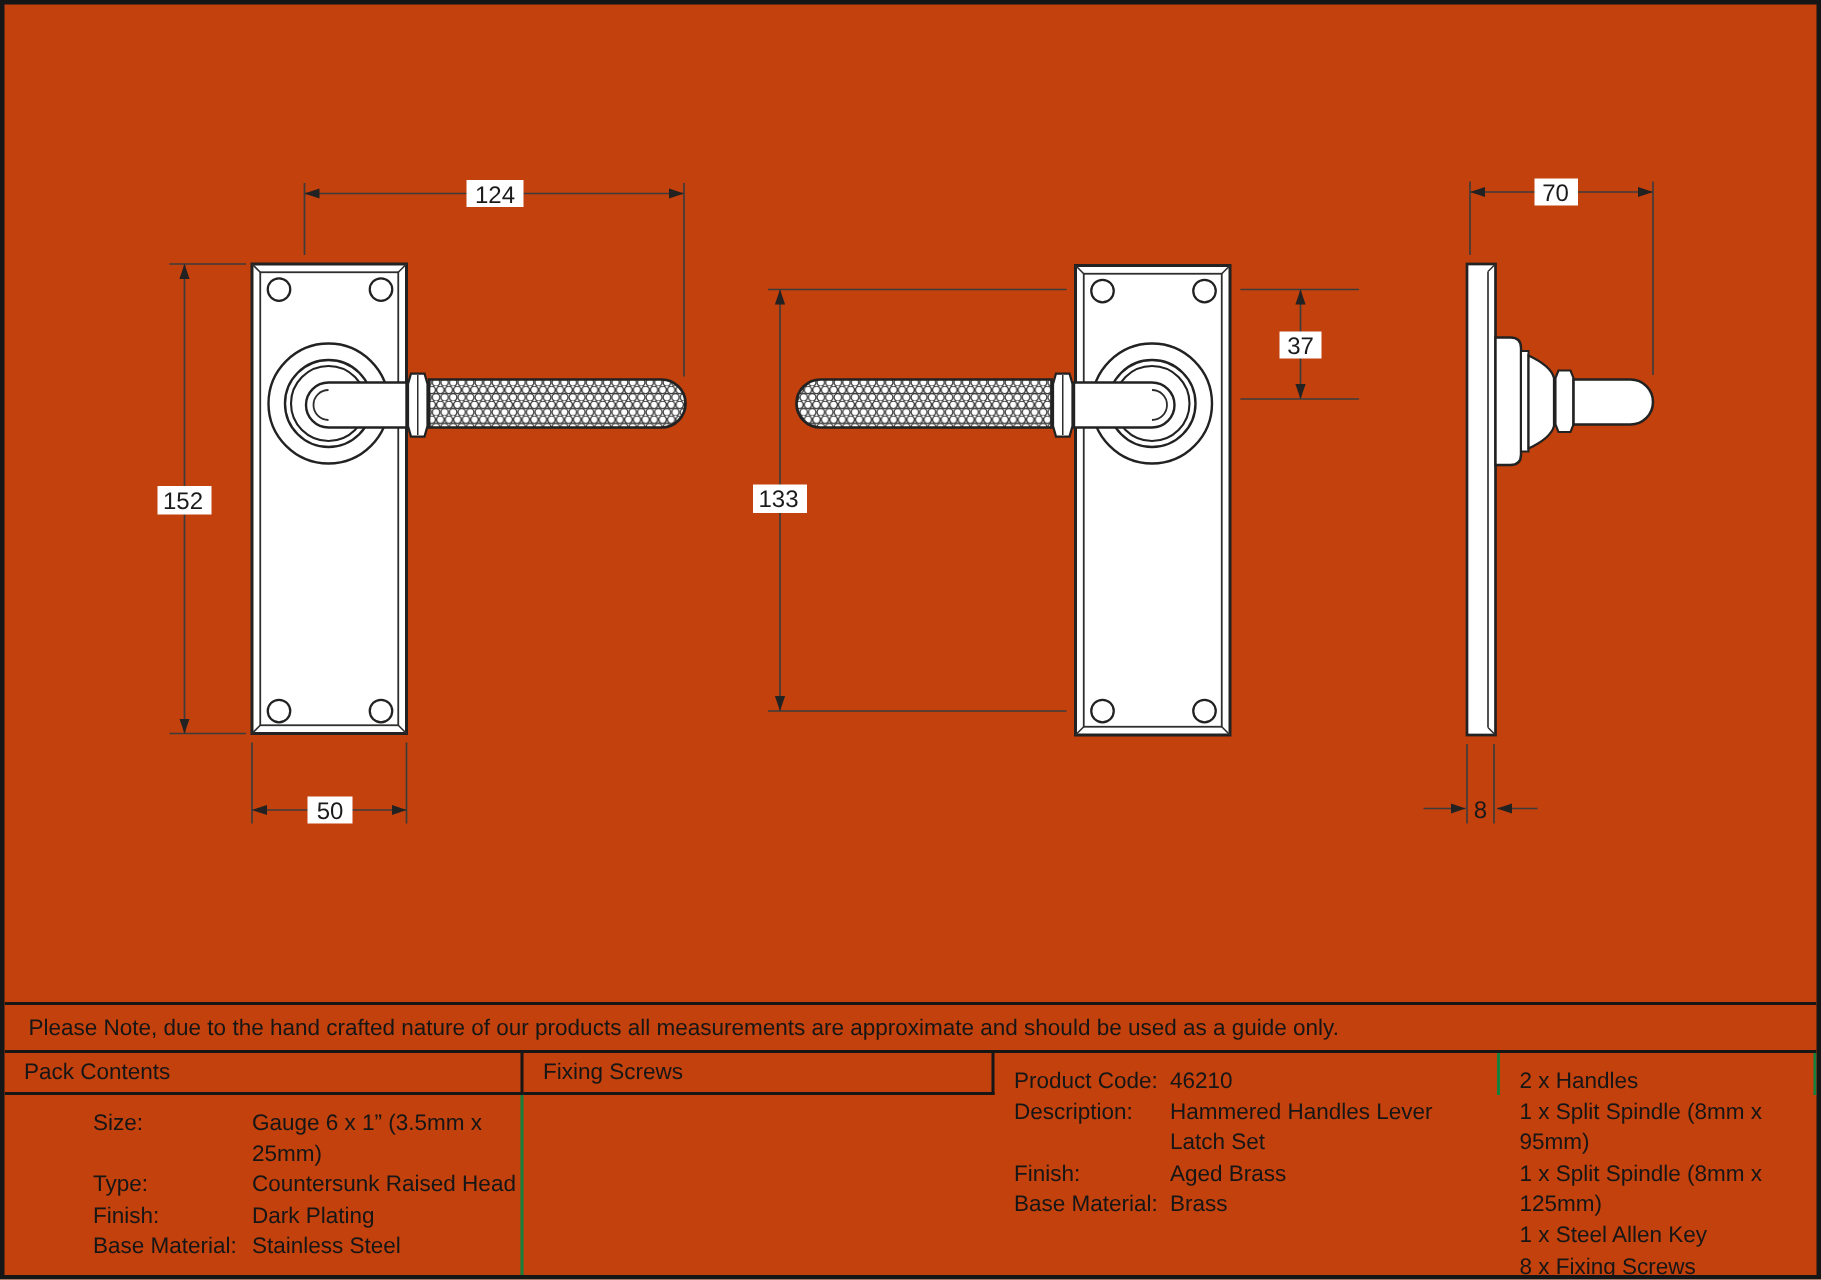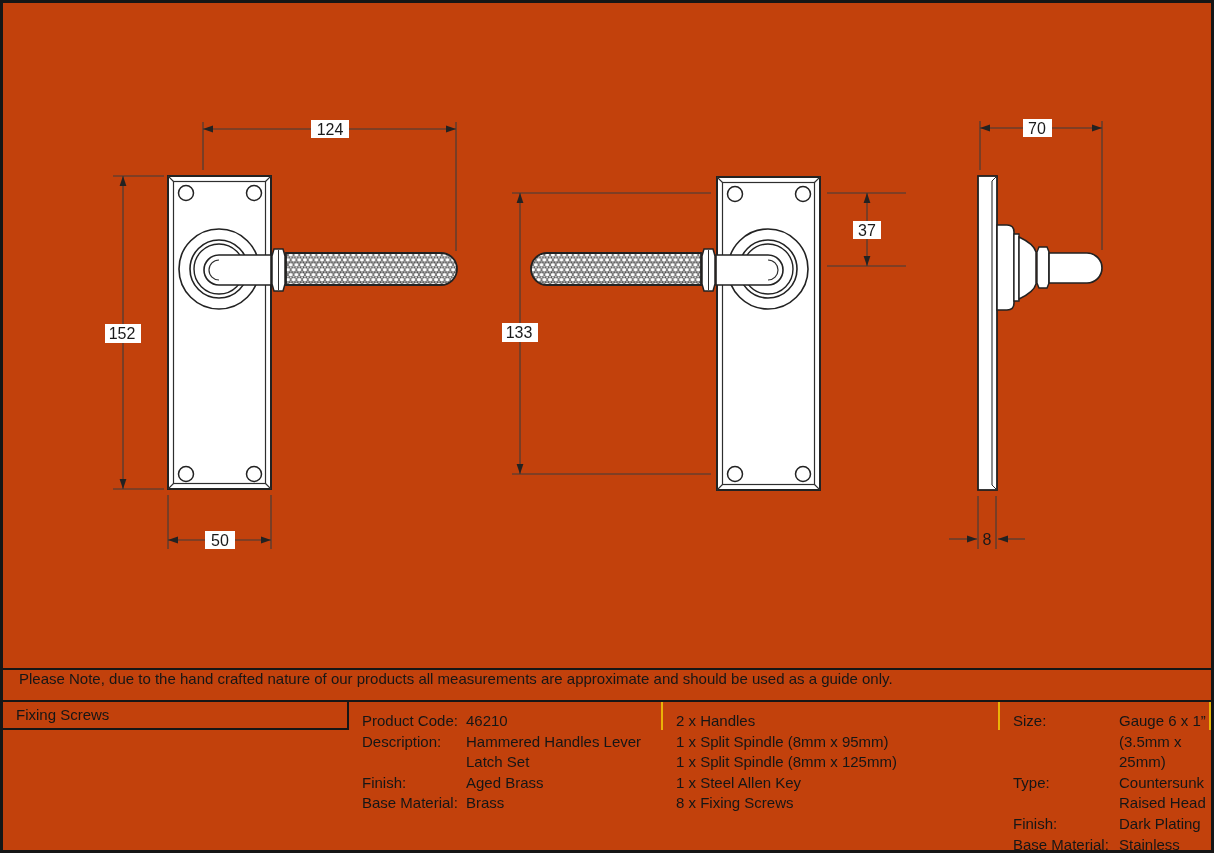--- a/index.html
+++ b/index.html
@@ -15,44 +15,44 @@
   }
   svg text{
     font-family:"Liberation Sans","DejaVu Sans",sans-serif;
     font-size:16px; fill:#1a1a1a;
   }
   .drawing{position:absolute;top:0;left:0;}
   .note-row{
     position:absolute;left:0;right:0;top:665px;height:34px;
     border-top:2px solid #161616;border-bottom:2px solid #161616;
     box-sizing:border-box;
-    display:flex;align-items:flex-start;
+    display:flex;align-items:center;
     padding-left:16px;font-size:15px;
   }
   .info-table{
     position:absolute;left:0;right:0;top:699px;bottom:0;
     display:grid;
     grid-template-columns:346px 314px 337px 1fr;
     grid-template-rows:28px 1fr;
     font-size:15px;
   }
   .th{
     border-right:2px solid #161616;border-bottom:2px solid #161616;
     box-sizing:border-box;
     padding:4px 0 0 13px;
   }
   .tcell{
-    border-right:2px solid #eab308;
+    border-right:2px solid #15803d;
     box-sizing:border-box;
     padding:9px 0 0 13px;
     line-height:20.6px;
   }
   .kv{display:flex;}
   .kv .k{flex:0 0 104px;}
-  .fix .k{flex:0 0 106px;}
+  .fix .k{flex:0 0 106px;margin-left:46px;}
   .logo-cell{
     grid-row:1 / 3;grid-column:4;
     display:flex;flex-direction:column;align-items:center;justify-content:center;
     padding-bottom:14px;
   }
   .logo-main{display:flex;align-items:flex-end;}
   .logo-right{display:flex;flex-direction:column;margin-left:1px;}
   .from-the{
     font-family:"Liberation Serif","DejaVu Serif",serif;
     font-size:13.5px;letter-spacing:0.5px;
@@ -222,20 +222,21 @@
       </g>
       <text x="987" y="545" text-anchor="middle">8</text>
     </g>
   </svg>
 
   <div class="note-row">
     <span>Please Note, due to the hand crafted nature of our products all measurements are approximate and should be used as a guide only.</span>
   </div>
 
   <div class="info-table">
+    <div class="th">Pack Contents</div>
     <div class="th">Fixing Screws</div>
 
 
     <div class="tcell">
       <div class="kv">
           <span class="k">Product Code:</span>
           <span class="v">46210</span>
         </div>
       <div class="kv">
           <span class="k">Description:</span>

